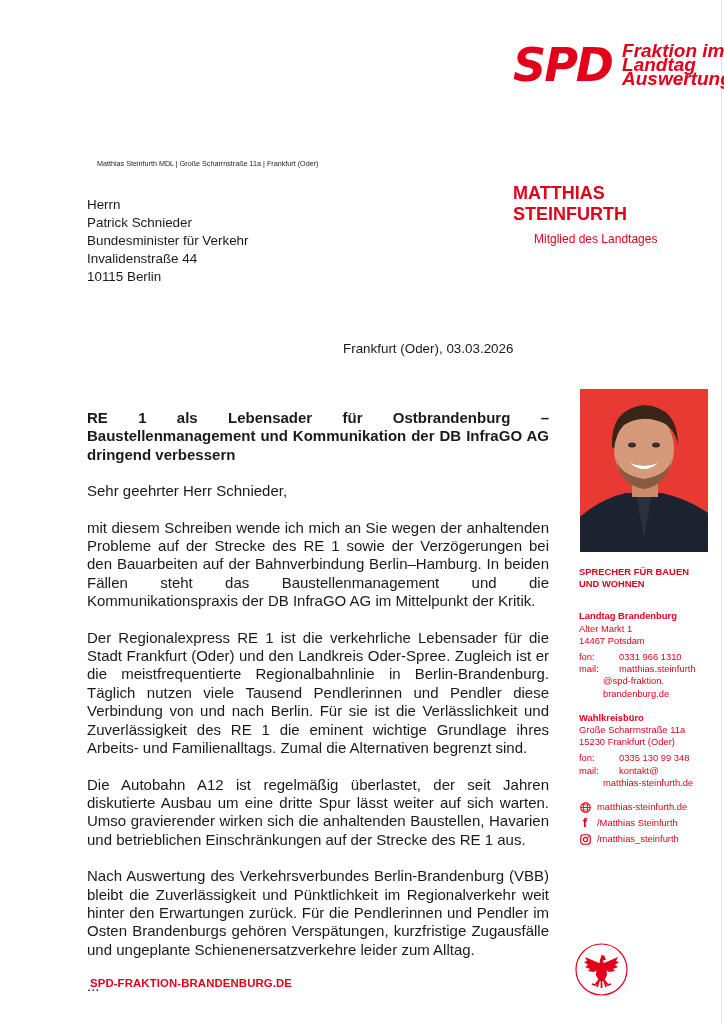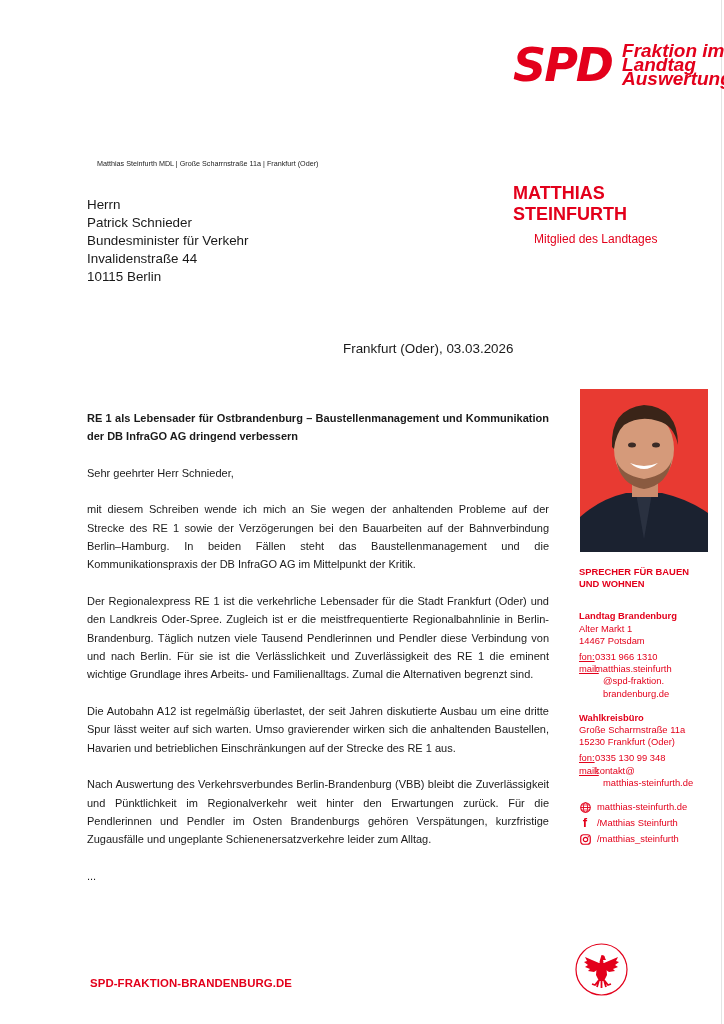--- a/index.html
+++ b/index.html
@@ -16,33 +16,33 @@
 
   .sender-line { position: absolute; left: 97px; top: 159px; font-size: 7.2px; color: #222; }
 
   .recipient { position: absolute; left: 87px; top: 196px; font-size: 13.4px; line-height: 18px; }
 
   .mdl-name { position: absolute; left: 513px; top: 183px; font-weight: bold; font-size: 18px; line-height: 21px; color: #e3001b; }
   .mdl-role { position: absolute; left: 513px; top: 232px; font-size: 12px; color: #e3001b; margin-left: 21px; }
 
   .date { position: absolute; left: 343px; top: 341px; font-size: 13.4px; }
 
-  .letter { position: absolute; left: 87px; top: 409px; width: 462px; font-size: 11px; line-height: 18.4px; }
+  .letter { position: absolute; left: 87px; top: 409px; width: 462px; font-size: 15px; line-height: 18.4px; }
   .subject { font-weight: bold; margin: 0 0 12px 0; }
   .letter p { margin: 0 0 18px 0; text-align: justify; }
   .letter .salutation { margin-bottom: 18px; }
   .ellipsis { margin-top: 4px; }
 
   
   .photo { position: absolute; left: 580px; top: 389px; width: 128px; height: 163px; background: #e62a2a; overflow: hidden; }
   .sidebar { position: absolute; left: 579px; top: 566px; width: 140px; font-size: 9.4px; line-height: 12.2px; color: #e3001b; }
   .sb-head { font-weight: bold; }
   .sb-block { margin-bottom: 8px; }
   .sb-row { display: flex; }
-  .sb-key { width: 16px; flex: none; text-decoration: underline; }
+  .sb-key { width: 40px; flex: none; }
   .sb-indent { padding-left: 24px; }
   .social { display: flex; align-items: center; margin-bottom: 4px; }
   .social .ic { width: 12px; height: 12px; margin-right: 6px; display: inline-flex; align-items: center; justify-content: center; flex: none; }
 
   .footer-url { position: absolute; left: 90px; top: 977px; font-weight: bold; font-size: 11.4px; color: #e3001b; letter-spacing: 0.1px; }
   .eagle { position: absolute; left: 575px; top: 943px; width: 53px; height: 53px; }
 </style>
 </head>
 <body>
 

